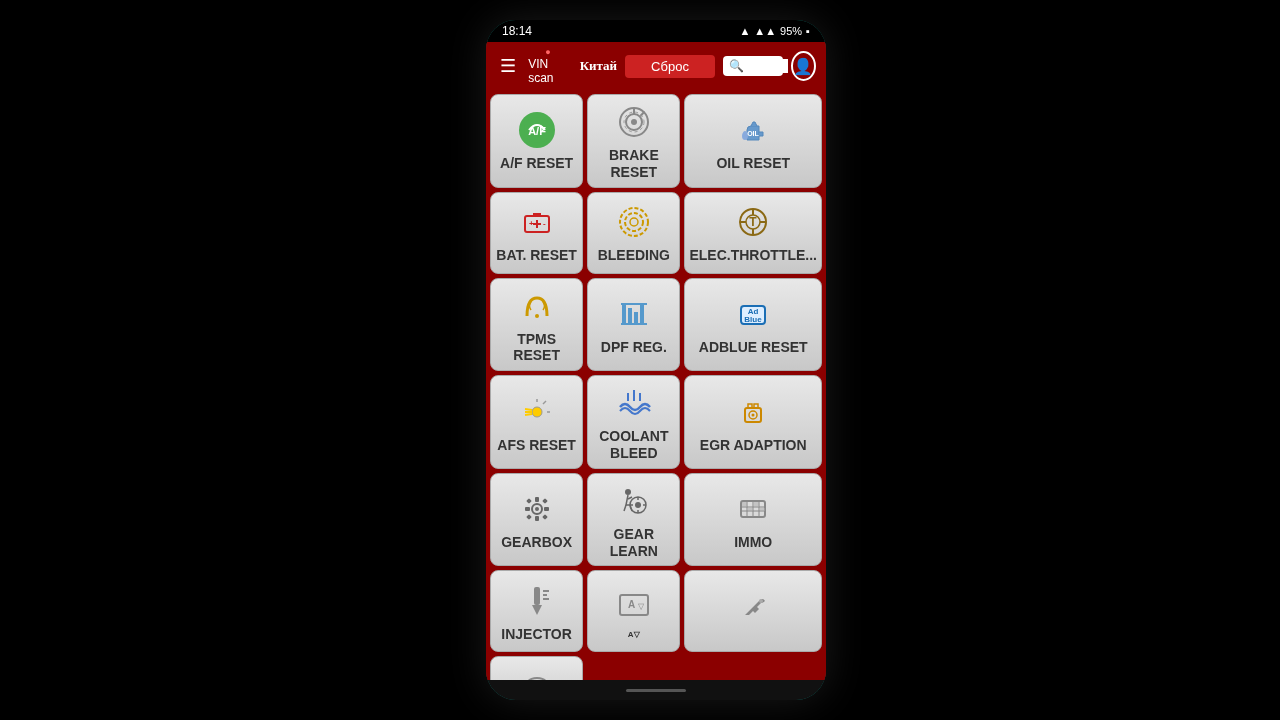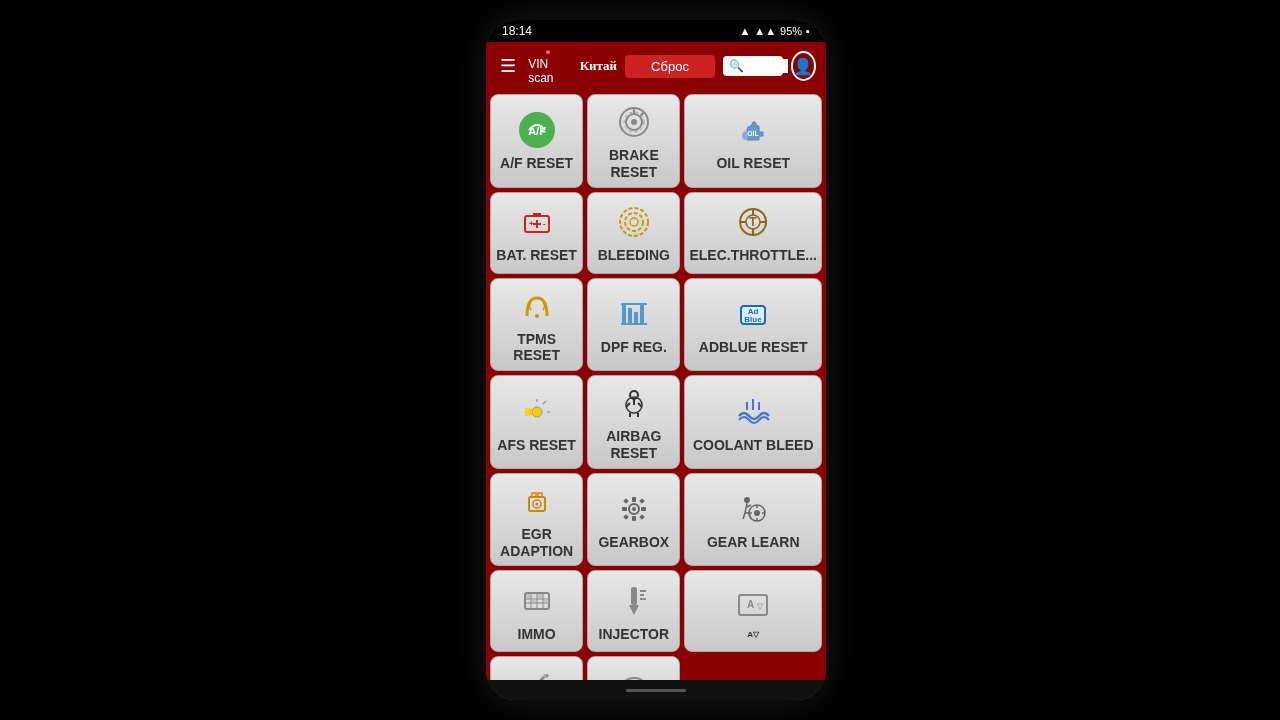--- a/index.html
+++ b/index.html
@@ -357,35 +357,20 @@
               <line x1="28" y1="18" x2="31" y2="18" stroke="#999" stroke-width="1.5"></line>
 
               <line x1="6" y1="15" x2="13" y2="16" stroke="#ffcc00" stroke-width="2"></line>
               <line x1="6" y1="18" x2="13" y2="18" stroke="#ffcc00" stroke-width="2"></line>
               <line x1="6" y1="21" x2="13" y2="20" stroke="#ffcc00" stroke-width="2"></line>
             </svg>
           </div>
           <span class="label">AFS RESET</span>
         </div>
 
-        <div class="grid-item">
-          <div class="icon-svg">
-            <svg width="36" height="36" viewBox="0 0 36 36">
-
-              <circle cx="18" cy="10" r="4" fill="none" stroke="#333" stroke-width="2"></circle>
-              <circle cx="18" cy="20" r="8" fill="none" stroke="#333" stroke-width="1.5"></circle>
-              <path d="M14 28 L14 32" stroke="#333" stroke-width="2"></path>
-              <path d="M22 28 L22 32" stroke="#333" stroke-width="2"></path>
-              <line x1="18" y1="14" x2="18" y2="20" stroke="#333" stroke-width="2"></line>
-              <line x1="14" y1="18" x2="10" y2="22" stroke="#333" stroke-width="2"></line>
-              <line x1="22" y1="18" x2="26" y2="22" stroke="#333" stroke-width="2"></line>
-            </svg>
-          </div>
-          <span class="label">AIRBAG RESET</span>
-        </div>
 
         <div class="grid-item">
           <div class="icon-svg">
             <svg width="36" height="36" viewBox="0 0 36 36">
 
               <path d="M4 22 Q9 16 14 22 Q19 28 24 22 Q29 16 34 22" fill="none" stroke="#4477cc" stroke-width="2.5"></path>
               <path d="M4 26 Q9 20 14 26 Q19 32 24 26 Q29 20 34 26" fill="none" stroke="#4477cc" stroke-width="2"></path>
 
               <line x1="12" y1="8" x2="12" y2="16" stroke="#4477cc" stroke-width="2"></line>
               <line x1="18" y1="5" x2="18" y2="16" stroke="#4477cc" stroke-width="2"></line>

